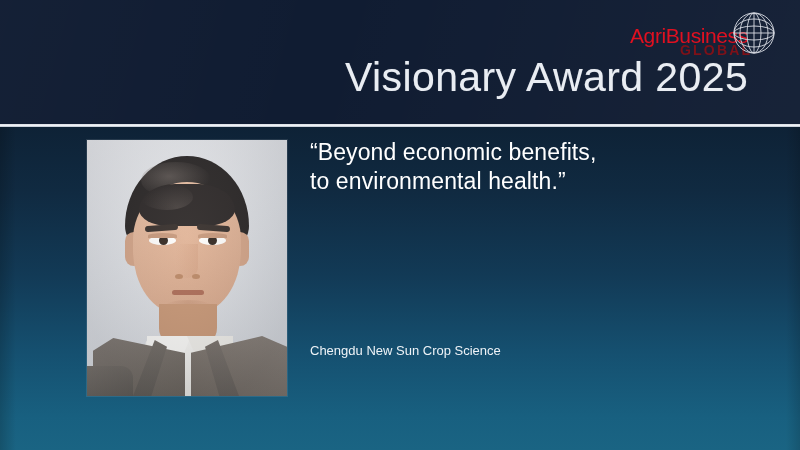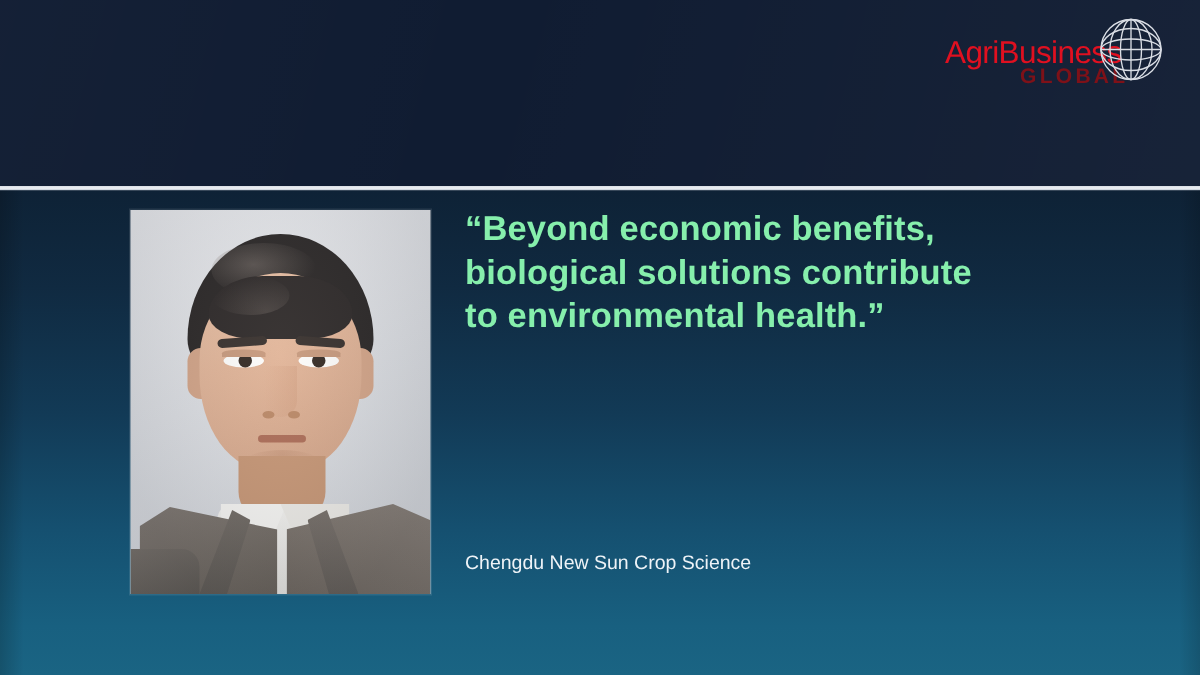--- a/index.html
+++ b/index.html
@@ -253,22 +253,22 @@
   }
 
   
   .quote {
     position: absolute;
     left: 310px;
     top: 138px;
     width: 370px;
     font-size: 23px;
     line-height: 29px;
-    color: #86efac;
-    font-weight: 700;
+    color: #ffffff;
+    font-weight: 400;
     letter-spacing: 0.1px;
   }
   .quote-line { display: block; white-space: nowrap; }
 
   
   .attrib {
     position: absolute;
     left: 310px;
     top: 343px;
     width: 320px;
@@ -282,31 +282,31 @@
   }
   .attrib-role {
     font-size: 13px;
     line-height: 16px;
     color: #eef3f7;
   }
   .attrib-org {
     font-size: 13px;
     line-height: 16px;
     color: #eef3f7;
-    margin-top: 24px;
   }
 </style>
 </head>
 <body>
 
 <div class="slide">
 
   <div class="header">
     <div class="header-sheen"></div>
 
+    <div class="award-title">Visionary Award 2025</div>
 
     <div class="logo">
       <div class="logo-word">AgriBusiness</div>
       <div class="logo-sub">GLOBAL</div>
       <svg class="logo-globe" viewBox="0 0 50 50" aria-hidden="true">
         <g fill="none" stroke="#d9dde4" stroke-width="0.9">
           <circle cx="25" cy="25" r="20"></circle>
           <ellipse cx="25" cy="25" rx="7" ry="20"></ellipse>
           <ellipse cx="25" cy="25" rx="14" ry="20"></ellipse>
           <line x1="25" y1="5" x2="25" y2="45"></line>
@@ -354,21 +354,20 @@
     <div class="ph ph-jacket-l"></div>
     <div class="ph ph-jacket-r"></div>
     <div class="ph ph-lapel-l"></div>
     <div class="ph ph-lapel-r"></div>
     <div class="ph ph-arm-l"></div>
     <div class="ph ph-vig"></div>
   </div>
 
   <div class="quote">
     <span class="quote-line">“Beyond economic benefits,</span>
-    <span class="quote-line">biological solutions contribute</span>
     <span class="quote-line">to environmental health.”</span>
   </div>
 
   <div class="attrib">
     <div class="attrib-org">Chengdu New Sun Crop Science</div>
   </div>
 
 </div>
 
 </body></html>

